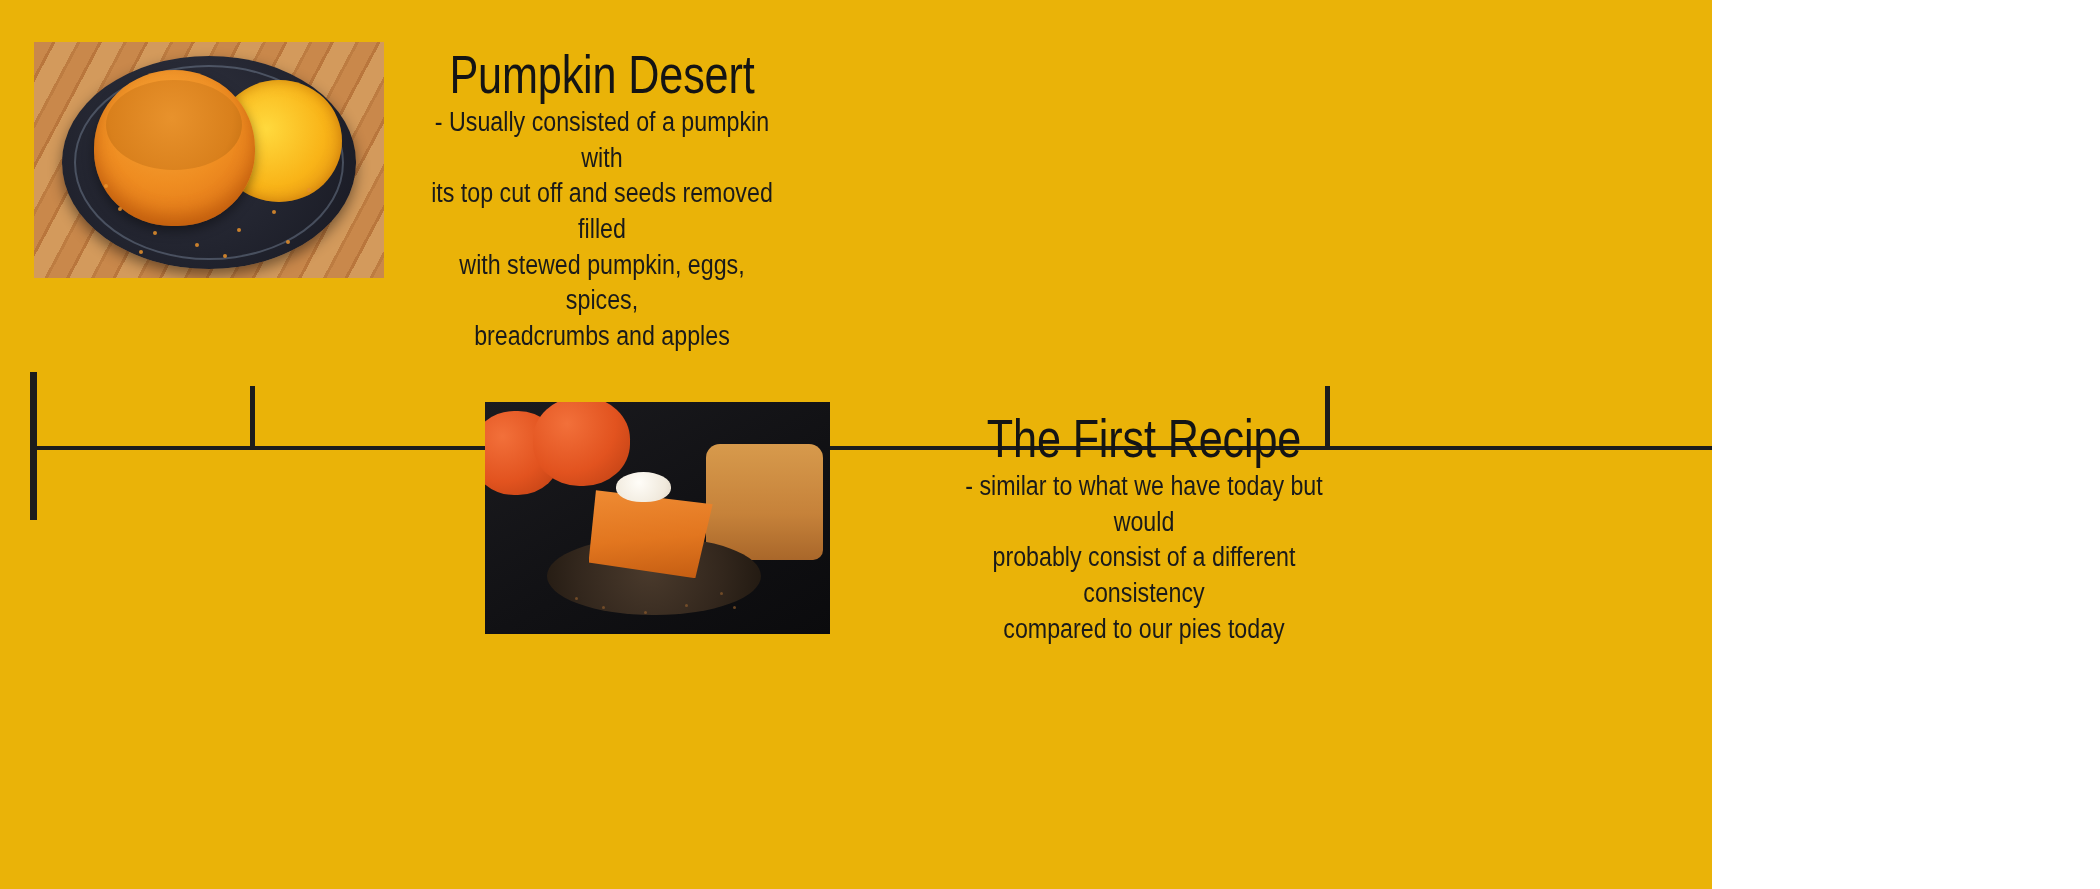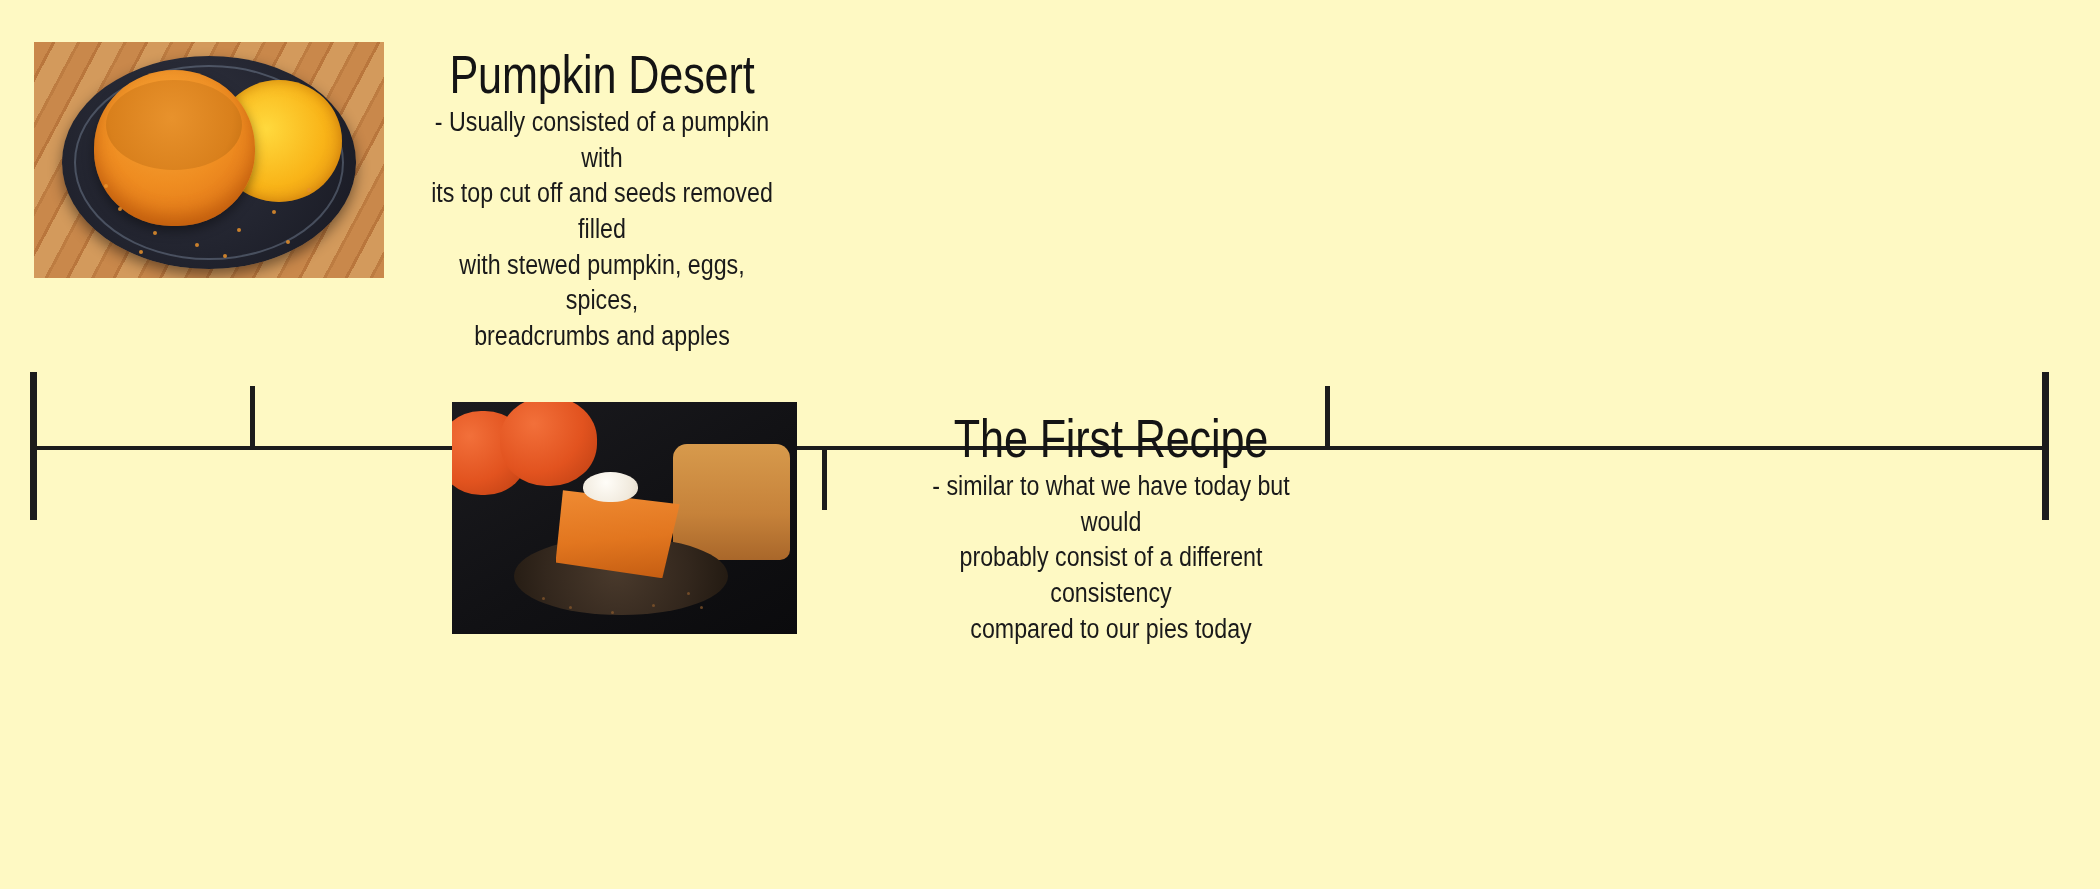--- a/index.html
+++ b/index.html
@@ -8,23 +8,23 @@
     padding: 0;
     background: #ffffff;
   }
   body {
     font-family: "Liberation Sans", "DejaVu Sans", sans-serif;
     color: #1a1a1a;
   }
 
   #canvas {
     position: relative;
-    width: 2100px;
+    width: 1712px;
     height: 889px;
-    background: #fef9c3;
+    background: #eab308;
     overflow: hidden;
   }
 
   
   .axis-line {
     position: absolute;
     left: 32px;
     top: 446px;
     width: 2015px;
     height: 4px;
@@ -90,21 +90,21 @@
   #entry-1 { left: 34px; top: 42px; }
   #entry-1 .entry-media { width: 350px; height: 236px; }
   #entry-1 .entry-text  { width: 400px; margin-left: 18px; }
 
   
   #entry-2 { left: 1085px; top: 22px; }
   #entry-2 .entry-media { width: 355px; height: 238px; }
   #entry-2 .entry-text  { width: 620px; margin-left: 14px; padding-top: 82px; }
 
   
-  #entry-3 { left: 452px; top: 400px; }
+  #entry-3 { left: 485px; top: 400px; }
   #entry-3 .entry-media { width: 345px; height: 232px; margin-top: 2px; }
   #entry-3 .entry-text  { width: 480px; margin-left: 74px; padding-top: 10px; }
 
   
   .photo { width: 100%; height: 100%; position: relative; }
 
   
   .photo-pumpkin-bowl {
     background:
       repeating-linear-gradient(118deg,

